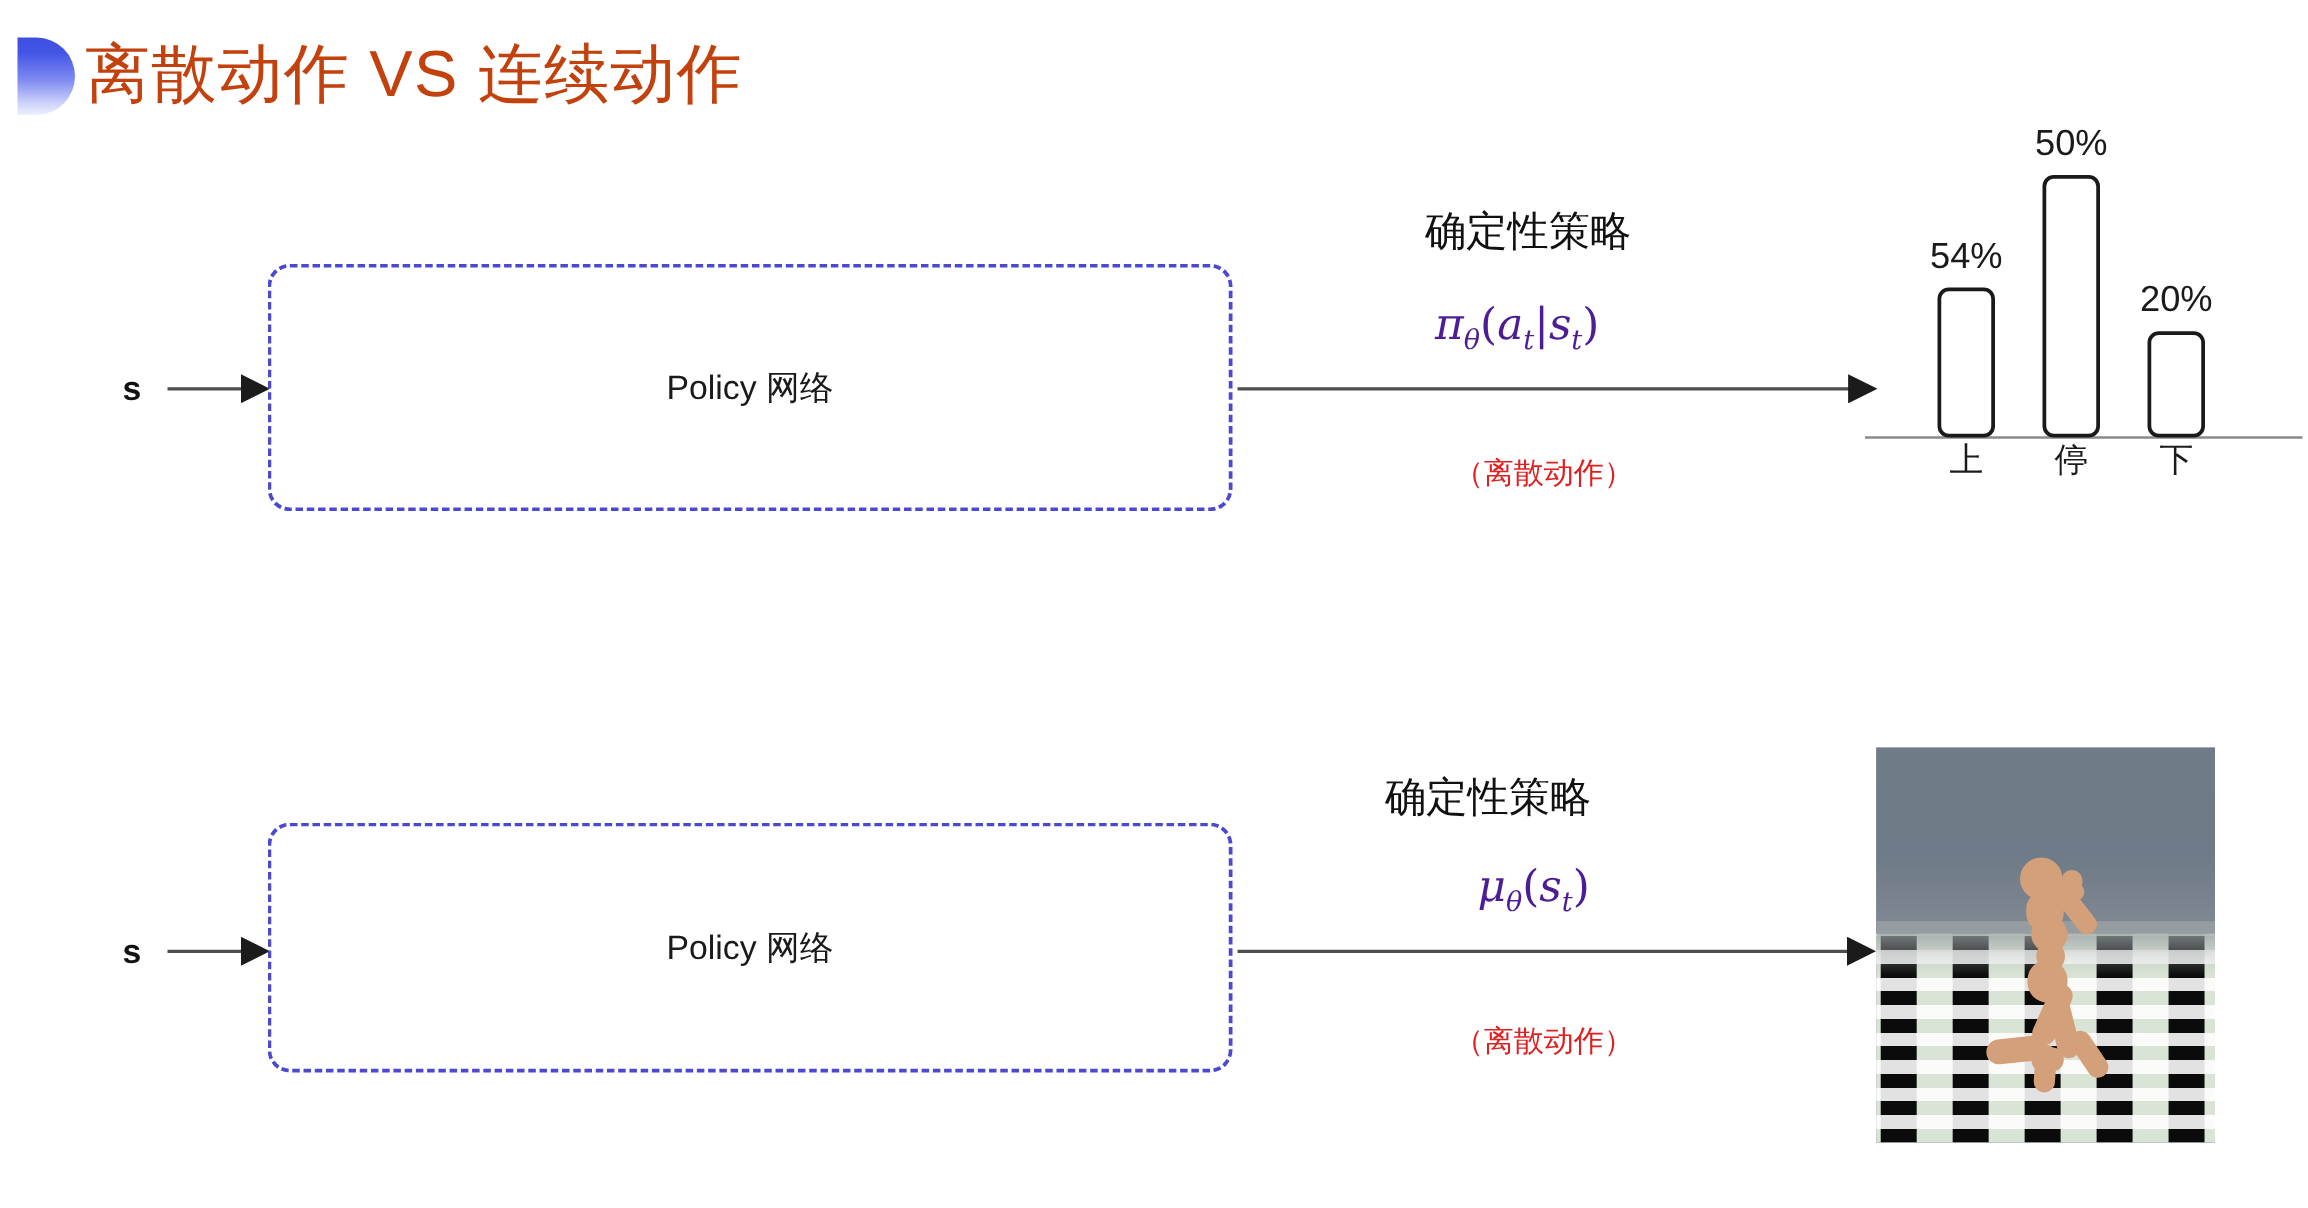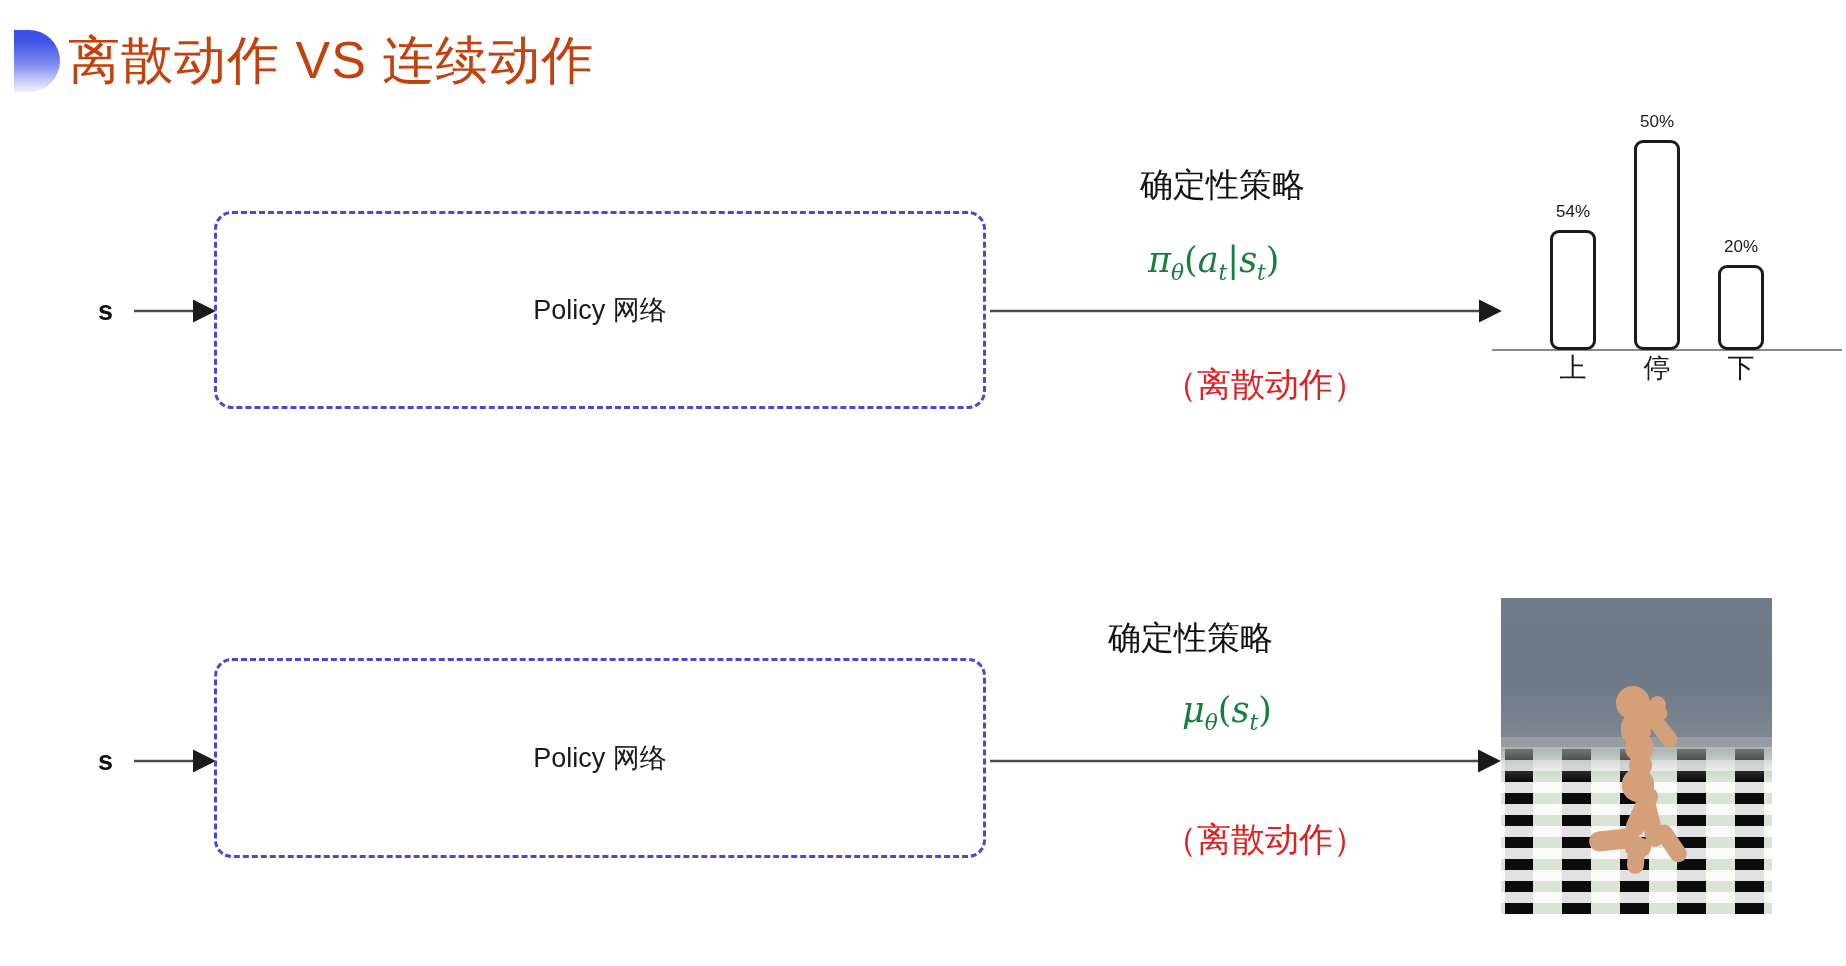--- a/index.html
+++ b/index.html
@@ -69,36 +69,36 @@
   
   .policy-kind {
     position: absolute;
     font-size: 33px;
     color: #111111;
     white-space: nowrap;
   }
   .formula {
     position: absolute;
     font-size: 35px;
-    color: #15803d;
+    color: #4c1d95;
     white-space: nowrap;
     font-family: "DejaVu Serif", "Liberation Serif", serif;
     font-style: italic;
   }
   .formula .sub {
     font-size: 0.62em;
     vertical-align: sub;
     font-style: italic;
   }
   .formula .paren {
     font-style: normal;
   }
   .action-note {
     position: absolute;
-    font-size: 34px;
+    font-size: 24px;
     color: #e02020;
     white-space: nowrap;
   }
 
   
   #bar-chart {
     position: absolute;
     left: 1492px;
     top: 96px;
     width: 350px;
@@ -116,21 +116,21 @@
     width: 100%;
     border: 3px solid #1a1a1a;
     border-radius: 9px;
     background: #ffffff;
     box-sizing: border-box;
   }
   .bar-value {
     position: absolute;
     left: 50%;
     transform: translateX(-50%);
-    font-size: 17px;
+    font-size: 29px;
     color: #1a1a1a;
     white-space: nowrap;
   }
   .bar-cat {
     position: absolute;
     left: 50%;
     transform: translateX(-50%);
     top: 0;
     font-size: 27px;
     color: #1a1a1a;

